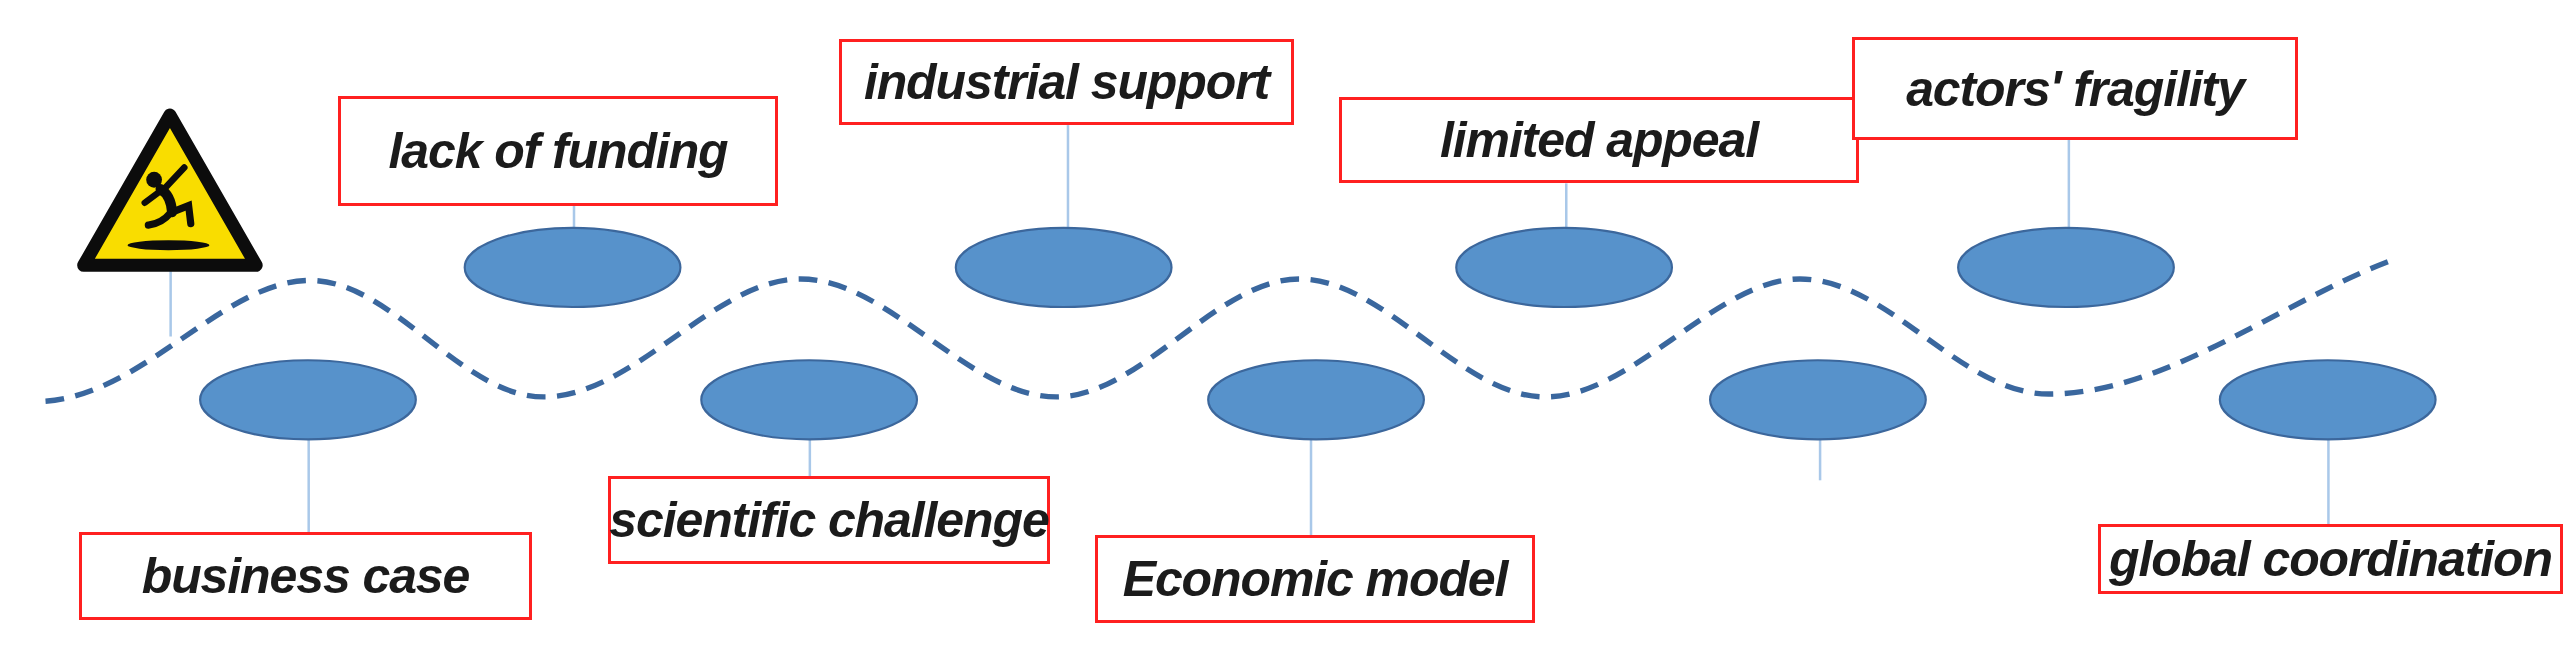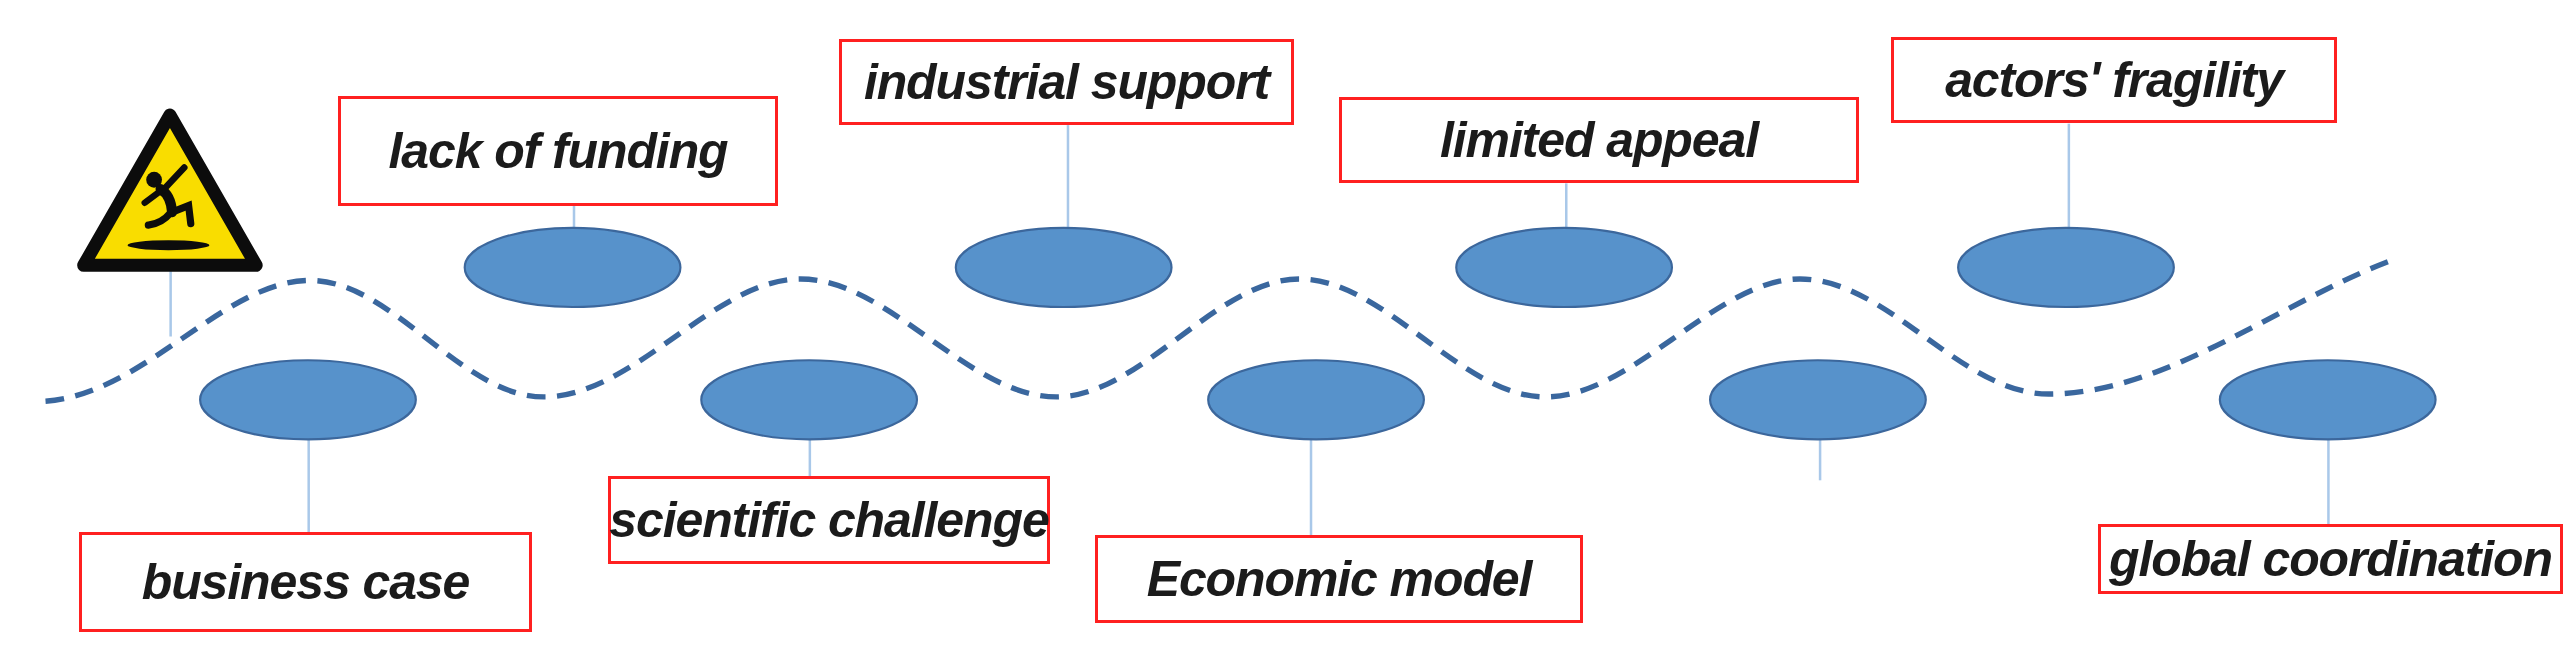--- a/index.html
+++ b/index.html
@@ -59,25 +59,25 @@
     font-weight: 600;
     font-size: 50px;
     letter-spacing: -1.1px;
     color: var(--label_text, #1b1b1b);
     white-space: nowrap;
   }
   
   .box-1 { left: 338px;  top: 96px; width: 440px; height: 110px; }
   .box-2 { left: 839px; top: 39px;  width: 455px; height: 86px; }
   .box-3 { left: 1339px; top: 97px; width: 520px; height: 86px; }
-  .box-4 { left: 1852px; top: 37px;  width: 446px; height: 86px; margin-left: 39px; }
+  .box-4 { left: 1852px; top: 37px;  width: 446px; height: 103px; }
   
-  .box-5 { left: 79px;  top: 532px; width: 453px; height: 100px; }
+  .box-5 { left: 79px;  top: 532px; width: 453px; height: 88px; }
   .box-6 { left: 608px;  top: 476px; width: 442px; height: 88px; }
-  .box-7 { left: 1095px; top: 535px; width: 488px; height: 88px; }
+  .box-7 { left: 1095px; top: 535px; width: 440px; height: 88px; }
   .box-8 { left: 1596px; top: 478px; width: 442px; height: 88px; }
   .box-9 { left: 2098px; top: 524px; width: 465px; height: 70px; }
 </style>
 </head>
 <body>
 
 <div class="canvas">
 
   <svg class="layer" viewBox="0 0 3580 904">
 

